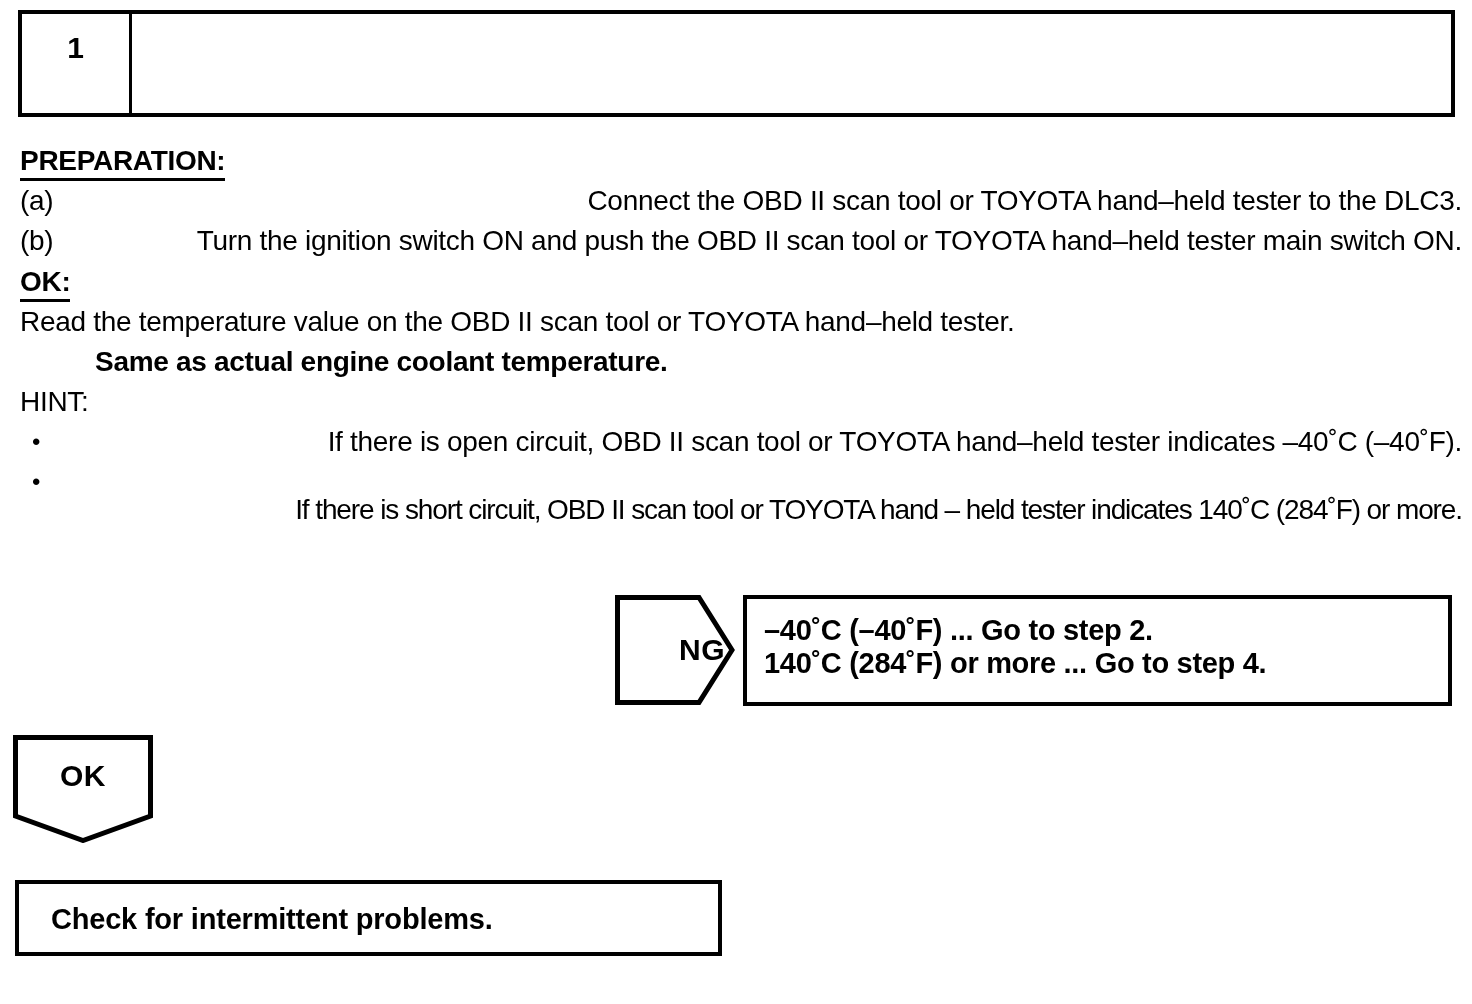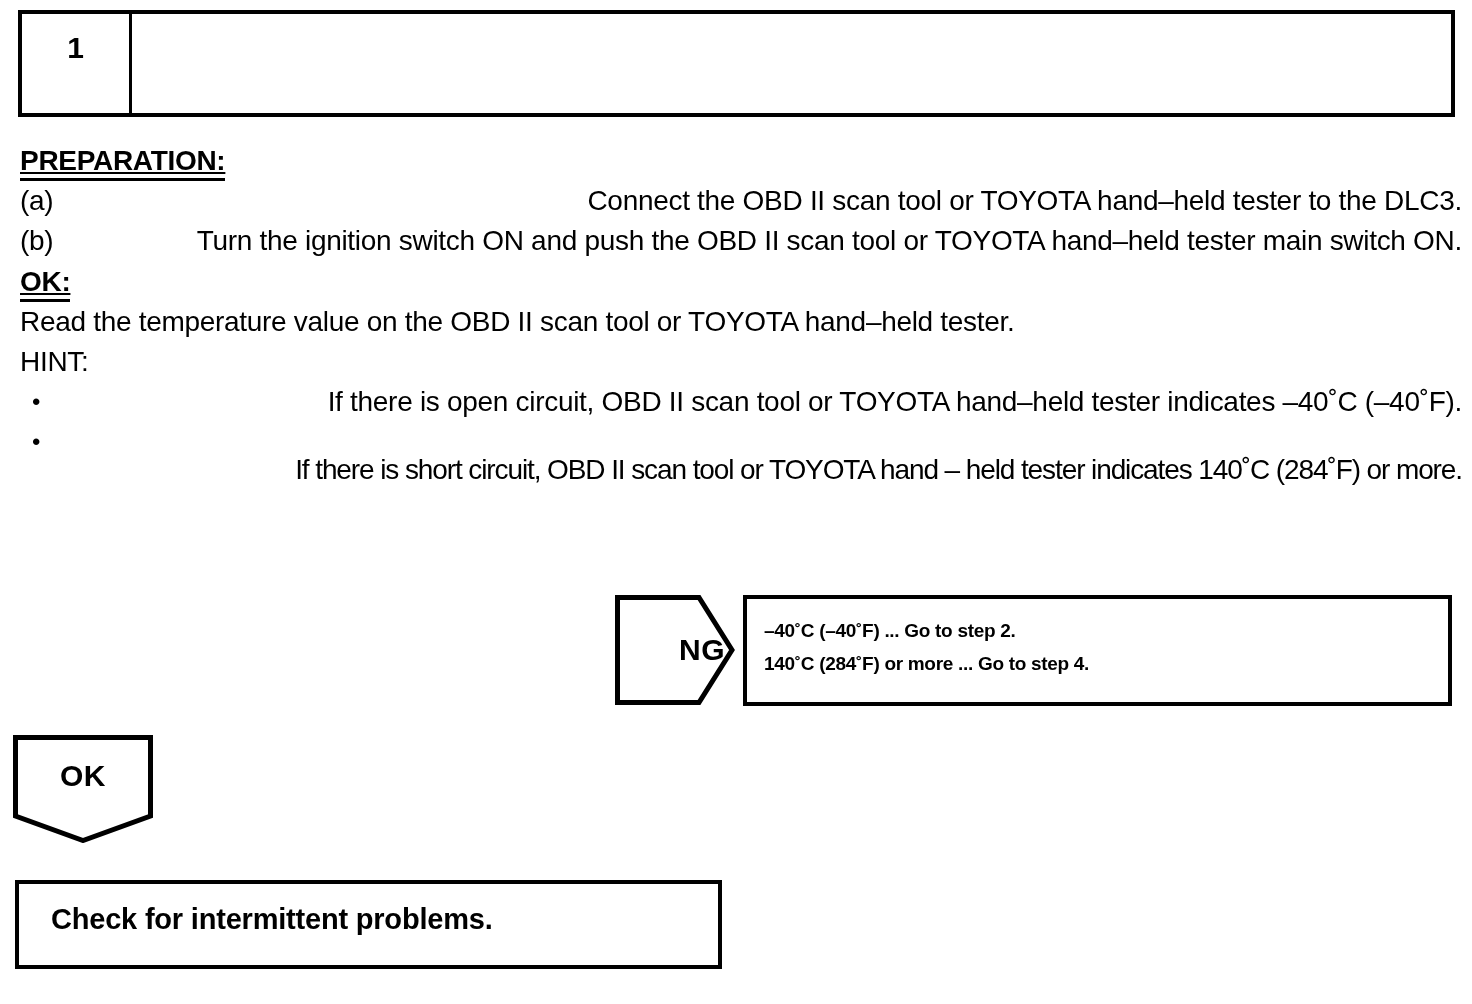--- a/index.html
+++ b/index.html
@@ -44,21 +44,20 @@
     line-height:40px;
   }
   .row { min-height:40px; }
   .h { font-weight:bold; }
   .h .u {
     display:inline-block;
     line-height:33px;
     border-bottom:3px solid #000;
     padding-bottom:1px;
     margin-top:4px;
-    text-decoration:underline;
   }
   .li { display:flex; }
   .li-label { width:75px; flex:none; }
   .li-label.bullet { padding-left:12px; font-size:24px; }
   .li-text { flex:1;text-align:right; }
   .bold { font-weight:bold; }
   .indent { padding-left:75px; }
   .tight { letter-spacing:-1.1px;margin-top:28px; }
 
   
@@ -73,28 +72,28 @@
   .ng-tag { left:615px; top:595px; width:120px; height:110px; }
   .ng-tag .tag-label { left:0; top:0; width:86px; height:110px;margin-left:44px; }
   .ok-tag { left:13px; top:735px; width:160px; height:108px; }
   .ok-tag .tag-label { left:0; top:0; width:140px; height:82px; }
 
   .ng-box {
     position:absolute; left:743px; top:595px;
     width:709px; height:111px;
     border:4px solid #000;
     padding:15px 0 0 17px;
-    font-size:19px; font-weight:bold;
+    font-size:29px; font-weight:bold;
     line-height:33px;
     letter-spacing:-0.3px;
   }
 
   .result-box {
     position:absolute; left:15px; top:880px;
-    width:707px; height:89px;
+    width:707px; height:76px;
     border:4px solid #000;
     padding:19px 0 0 32px;
     font-size:29px; font-weight:bold;
     letter-spacing:-0.2px;
   }
 </style>
 </head>
 <body>
 
 <div class="page">
@@ -115,20 +114,21 @@
     <div class="row li">
       <span class="li-label">(b)</span>
       <span class="li-text">Turn the ignition switch ON and push the OBD II scan tool or TOYOTA hand–held tester main switch ON.</span>
     </div>
 
 
     <div class="row h"><span class="u">OK:</span></div>
 
     <div class="row">Read the temperature value on the OBD II scan tool or TOYOTA hand–held tester.</div>
 
+    <div class="row bold indent">Same as actual engine coolant temperature.</div>
 
     <div class="row">HINT:</div>
 
     <div class="row li">
       <span class="li-label bullet">•</span>
       <span class="li-text">If there is open circuit, OBD II scan tool or TOYOTA hand–held tester indicates –40˚C (–40˚F).</span>
     </div>
 
     <div class="row li">
       <span class="li-label bullet">•</span>

